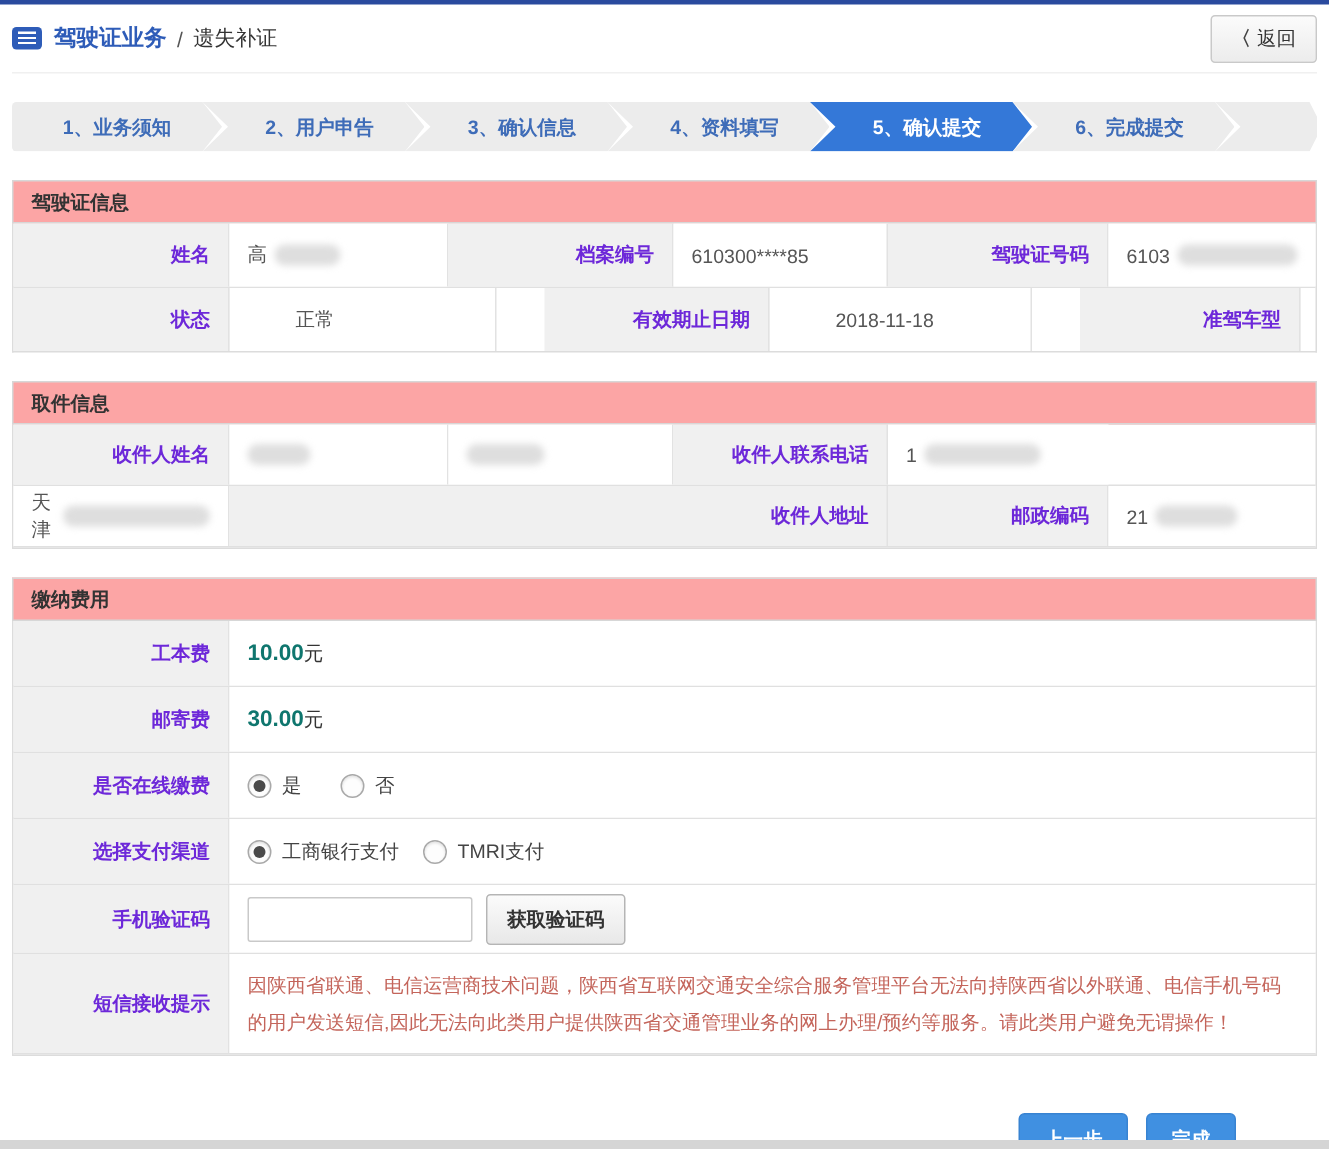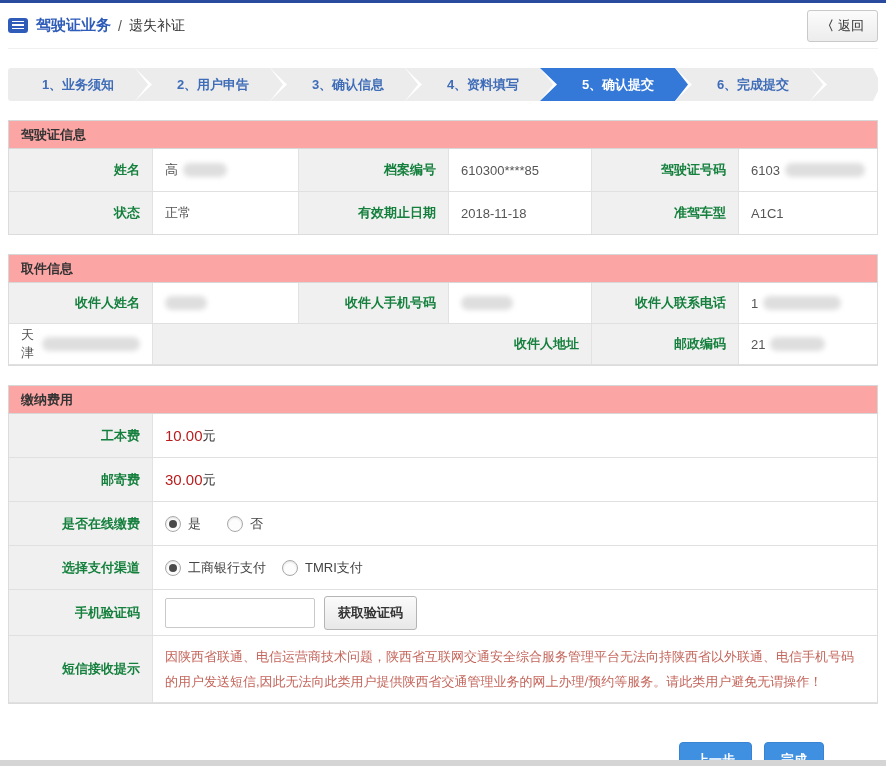--- a/index.html
+++ b/index.html
@@ -33,32 +33,32 @@
   .step.active{background:#3478d8;color:#fff;}
   .steps-filler{flex:1;margin-left:-13px;background:#ececec;
     clip-path:polygon(0 0,calc(100% - 5px) 0,100% 30%,100% 70%,calc(100% - 5px) 100%,0 100%,17px 50%);}
 
   
   .section{margin-top:19px;}
   .section-header{background:#fca5a5;border:1px solid #d7d7d7;height:27px;line-height:27px;
     padding:0 12px;font-weight:bold;font-size:13px;color:#333;}
   .info-table{border:1px solid #dcdcdc;border-top:none;}
   .row{display:grid;grid-template-columns:144px 146px 150px 143px 147px 1fr;min-height:42px;border-bottom:1px solid #e0e0e0;}
-  .row:last-child{border-bottom:none;}
+  .row:last-child{border-bottom:none;gap:32px;}
   .row-span{display:grid;grid-template-columns:144px 439px 147px 1fr;min-height:40px;border-bottom:1px solid #e0e0e0;}
   .row-pay{display:grid;grid-template-columns:144px 1fr;min-height:43px;border-bottom:1px solid #e0e0e0;}
   .cell{display:flex;align-items:center;padding:0 12px;border-right:1px solid #e2e2e2;overflow:hidden;}
   .row .cell:last-child,.row-span .cell:last-child,.row-pay .cell:last-child{border-right:none;}
-  .cell.lab{background:#f0f0f0;justify-content:flex-end;font-weight:bold;color:#15803d;text-align:right;}
+  .cell.lab{background:#f0f0f0;justify-content:flex-end;font-weight:bold;color:#6d28d9;text-align:right;}
   .cell.val{background:#fff;color:#555;}
 
   .blur{display:inline-block;height:14px;background:#dedede;border-radius:7px;filter:blur(2.5px);vertical-align:middle;margin-left:5px;}
 
   
-  .fee-num{color:#b91c1c;font-weight:normal;font-size:15px;text-align:center;}
+  .fee-num{color:#0f766e;font-weight:bold;font-size:15px;text-align:center;}
   .fee-unit{color:#333;font-size:13px;}
   .radio{width:14px;height:14px;border:1px solid #a9a9a9;border-radius:50%;background:#fdfdfd;
     display:inline-block;position:relative;margin-right:7px;flex:0 0 14px;cursor:pointer;
     box-shadow:inset 0 1px 2px rgba(0,0,0,.12);}
   .radio.checked::after{content:"";position:absolute;left:3px;top:3px;right:3px;bottom:3px;background:#4a4a4a;border-radius:50%;}
   .radio-group{display:flex;align-items:center;}
   .radio-opt{display:flex;align-items:center;margin-right:26px;color:#444;cursor:pointer;}
   .code-input{width:136px;height:28px;border:1px solid #c9c9c9;border-radius:2px;margin-right:9px;padding:0 6px;font-size:13px;}
   .code-btn{background:linear-gradient(#fbfbfb,#e8e8e8);border:1px solid #b5b5b5;border-radius:3px;
     padding:7px 13px;font-weight:bold;font-size:13px;color:#333;cursor:pointer;}
@@ -128,21 +128,20 @@
 
   <div class="section">
     <div class="section-header">取件信息</div>
     <div class="info-table">
       <div class="row" style="min-height:40px">
         <div class="cell lab">收件人姓名</div>
         <div class="cell val">
           <span></span>
             <span class="blur" style="width:42px;margin-left:0"></span>
         </div>
-        <div class="cell lab">收件人手机号码</div>
         <div class="cell val">
           <span></span>
             <span class="blur" style="width:52px;margin-left:0"></span>
         </div>
         <div class="cell lab">收件人联系电话</div>
         <div class="cell val">
           <span>1</span>
             <span class="blur" style="width:78px"></span>
         </div>
       </div>

